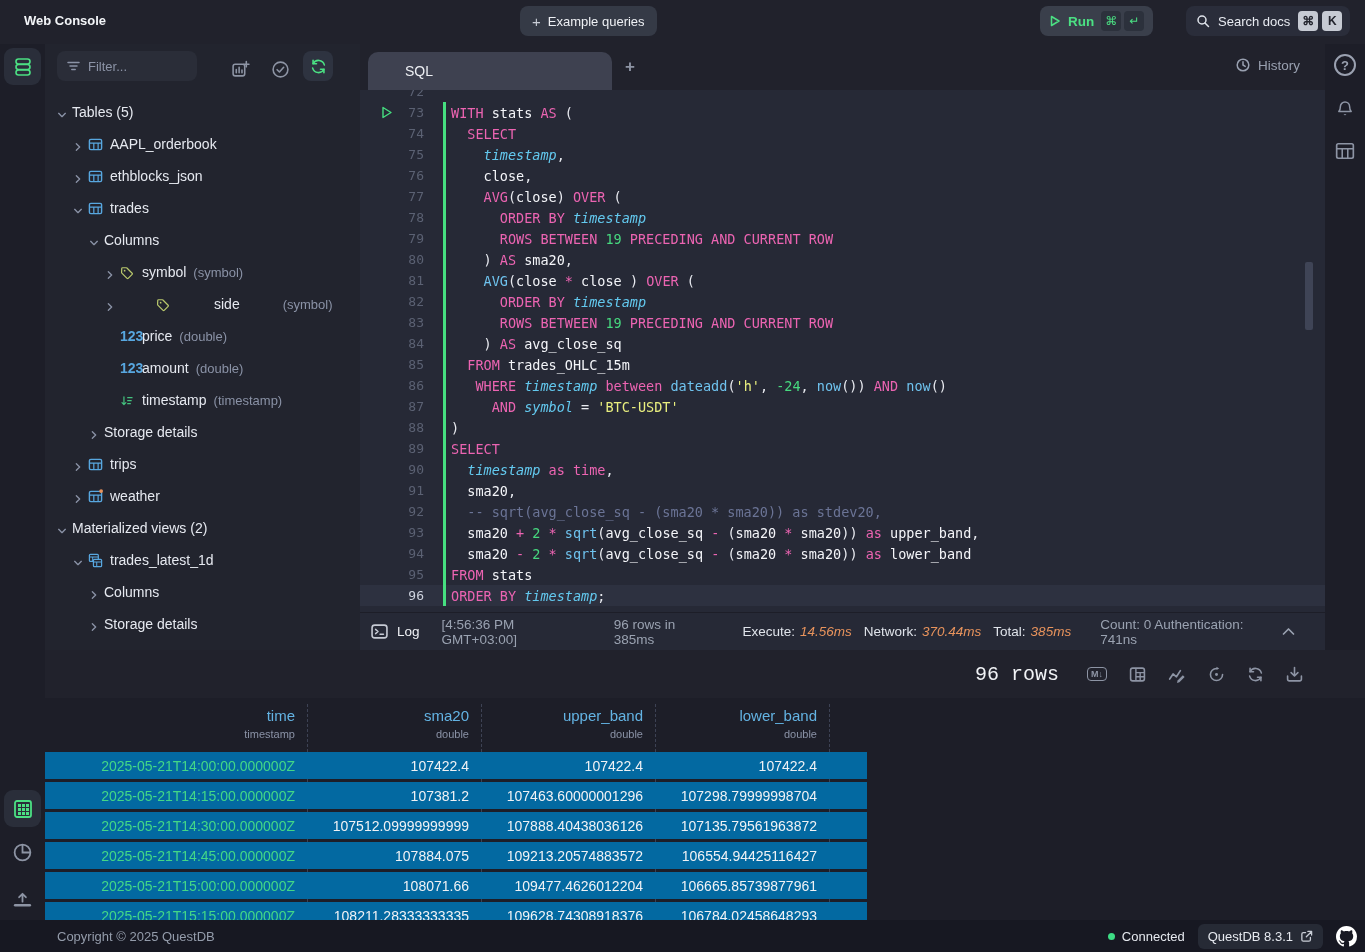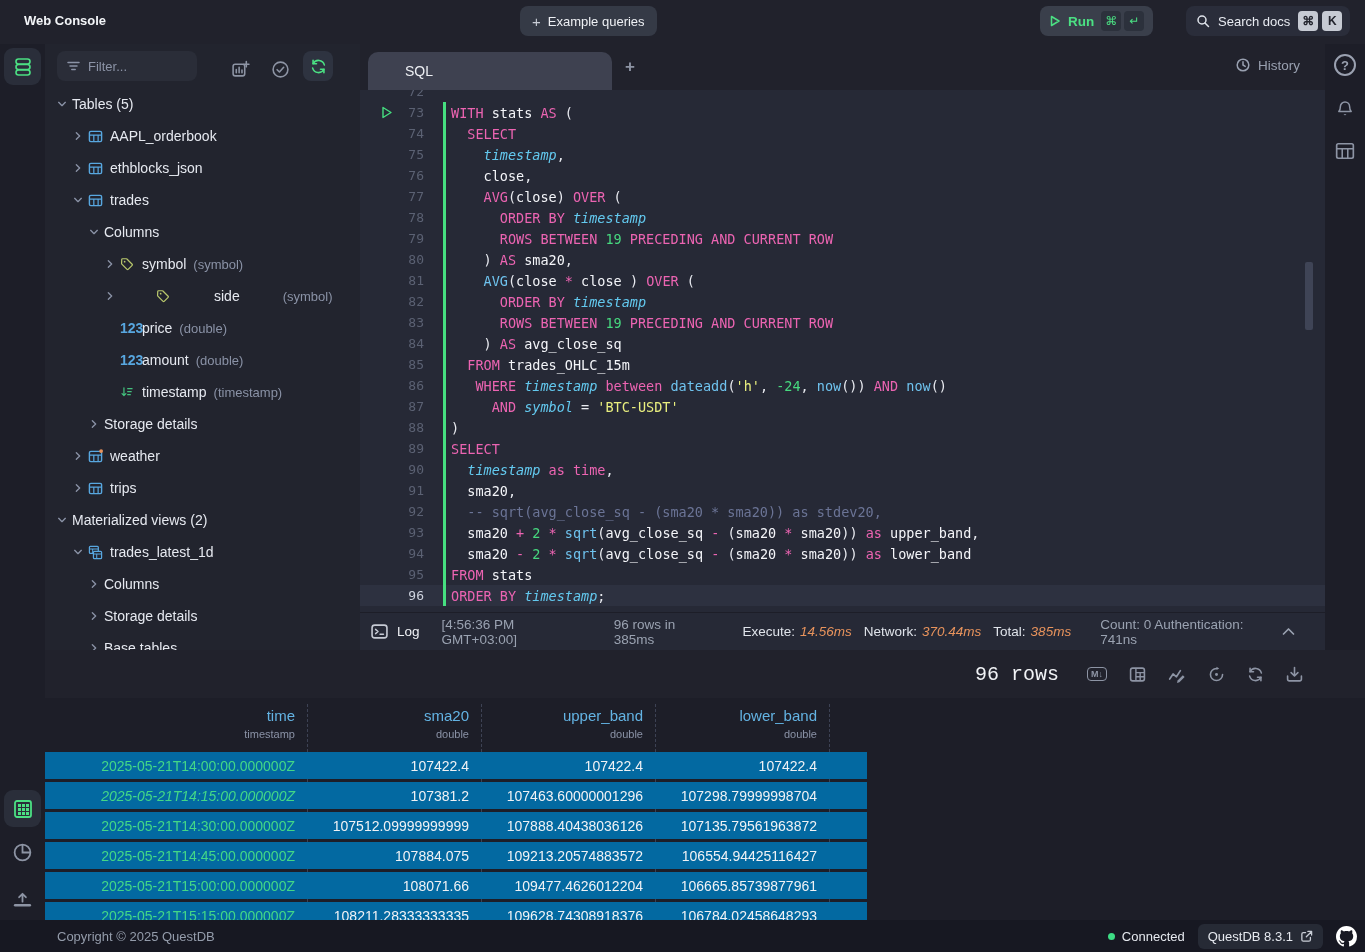--- a/index.html
+++ b/index.html
@@ -38,21 +38,21 @@
   .sidebar { position:absolute; left:45px; top:44px; width:315px; height:606px; background:#22242e; overflow:hidden; }
   .sb-filter { position:absolute; left:12px; top:7px; width:140px; height:30px; background:#2a2d38; border-radius:8px;
     display:flex; align-items:center; gap:8px; padding:0 10px; }
   .sb-filter input { background:transparent; border:0; outline:0; color:#cfd3dc; font-size:13px; width:90px;
     font-family:"Liberation Sans", sans-serif; }
   .sb-filter input::placeholder { color:#8b93a6; }
   .sb-icon { position:absolute; top:16px; color:#8d94a4; cursor:pointer; }
   .sb-refresh-tile { position:absolute; left:258px; top:7px; width:30px; height:30px; background:#2e3340; border-radius:8px;
     display:flex; align-items:center; justify-content:center; color:#4be083; cursor:pointer; }
   .tree { position:absolute; left:0; top:44px; right:0; }
-  .trow { height:32px; display:flex; align-items:center; font-size:14px; color:#e6e9f0; cursor:pointer; }
+  .trow { height:32px; display:flex; align-items:flex-end; font-size:14px; color:#e6e9f0; cursor:pointer; }
   .trow .chev { width:15px; flex:none; display:flex; align-items:center; color:#8a92a6; }
   .trow .ticon { width:22px; flex:none; display:flex; align-items:center; }
   .trow .suffix { margin-left:7px; font-size:13px; color:#8a92a6; }
   .ic-table,.ic-table-dot,.ic-matview,.ic-num { color:#58a7e0; }
   .ic-tag { color:#b9c86c; }
   .ic-sort { color:#43c17e; }
   .ic-num { font-size:14px; font-weight:700; }
 
   
   .editor-panel { position:absolute; left:360px; top:44px; width:965px; height:606px; background:#262936; }
@@ -368,42 +368,42 @@
           </svg>
         </span>
         <span>Storage details</span>
       </div>
       <div class="trow" style="padding-left: 28px;">
         <span class="chev">
           <svg width="10" height="10" viewBox="0 0 12 12">
             <path d="M4 2l4 4-4 4" fill="none" stroke="currentColor" stroke-width="1.6" stroke-linecap="round" stroke-linejoin="round"></path>
           </svg>
         </span>
+        <span class="ticon ic-table">
+          <svg width="15" height="15" viewBox="0 0 16 16">
+            <rect x="1.5" y="2.5" width="13" height="11" rx="1.5" fill="none" stroke="currentColor" stroke-width="1.5"></rect>
+            <path d="M1.5 6.5h13M6.2 6.5v7M10.8 6.5v7" fill="none" stroke="currentColor" stroke-width="1.3"></path>
+          </svg>
+        </span>
+        <span>trips</span>
+      </div>
+      <div class="trow" style="padding-left: 28px;">
+        <span class="chev">
+          <svg width="10" height="10" viewBox="0 0 12 12">
+            <path d="M4 2l4 4-4 4" fill="none" stroke="currentColor" stroke-width="1.6" stroke-linecap="round" stroke-linejoin="round"></path>
+          </svg>
+        </span>
         <span class="ticon ic-table-dot">
           <svg width="15" height="15" viewBox="0 0 16 16">
             <rect x="1.5" y="2.5" width="13" height="11" rx="1.5" fill="none" stroke="currentColor" stroke-width="1.5"></rect>
             <path d="M1.5 6.5h13M6.2 6.5v7M10.8 6.5v7" fill="none" stroke="currentColor" stroke-width="1.3"></path>
             <circle cx="14" cy="2.2" r="2" fill="#e8935c"></circle>
           </svg>
         </span>
         <span>weather</span>
-      </div>
-      <div class="trow" style="padding-left: 28px;">
-        <span class="chev">
-          <svg width="10" height="10" viewBox="0 0 12 12">
-            <path d="M4 2l4 4-4 4" fill="none" stroke="currentColor" stroke-width="1.6" stroke-linecap="round" stroke-linejoin="round"></path>
-          </svg>
-        </span>
-        <span class="ticon ic-table">
-          <svg width="15" height="15" viewBox="0 0 16 16">
-            <rect x="1.5" y="2.5" width="13" height="11" rx="1.5" fill="none" stroke="currentColor" stroke-width="1.5"></rect>
-            <path d="M1.5 6.5h13M6.2 6.5v7M10.8 6.5v7" fill="none" stroke="currentColor" stroke-width="1.3"></path>
-          </svg>
-        </span>
-        <span>trips</span>
       </div>
       <div class="trow" style="padding-left: 12px;">
         <span class="chev">
           <svg width="10" height="10" viewBox="0 0 12 12">
             <path d="M2 4l4 4 4-4" fill="none" stroke="currentColor" stroke-width="1.6" stroke-linecap="round" stroke-linejoin="round"></path>
           </svg>
         </span>
         <span>Materialized views (2)</span>
       </div>
       <div class="trow" style="padding-left: 28px;">
@@ -723,21 +723,21 @@
       </div>
     </div>
   <div class="tbody" id="tbody">
       <div class="drow">
         <div class="dcell time" style="width: 262px;">2025-05-21T14:00:00.000000Z</div>
         <div class="dcell" style="width: 174px;">107422.4</div>
         <div class="dcell" style="width: 174px;">107422.4</div>
         <div class="dcell" style="width: 174px;">107422.4</div>
       </div>
       <div class="drow">
-        <div class="dcell time" style="width: 262px; font-style: italic;">2025-05-21T14:15:00.000000Z</div>
+        <div class="dcell time" style="width: 262px;">2025-05-21T14:15:00.000000Z</div>
         <div class="dcell" style="width: 174px;">107381.2</div>
         <div class="dcell" style="width: 174px;">107463.60000001296</div>
         <div class="dcell" style="width: 174px;">107298.79999998704</div>
       </div>
       <div class="drow">
         <div class="dcell time" style="width: 262px;">2025-05-21T14:30:00.000000Z</div>
         <div class="dcell" style="width: 174px;">107512.09999999999</div>
         <div class="dcell" style="width: 174px;">107888.40438036126</div>
         <div class="dcell" style="width: 174px;">107135.79561963872</div>
       </div>

